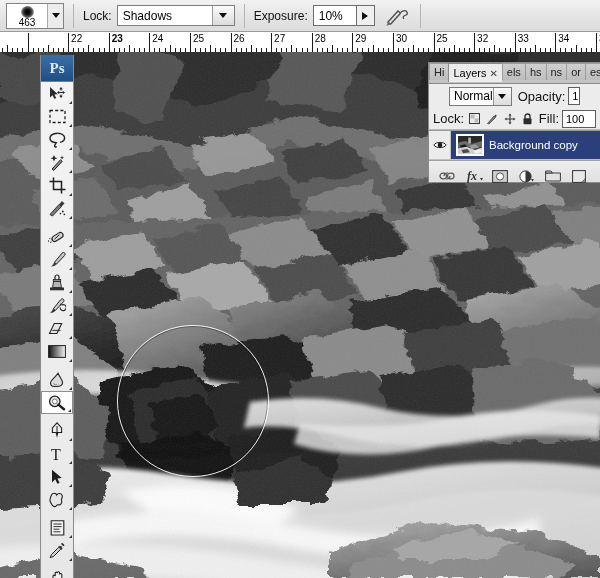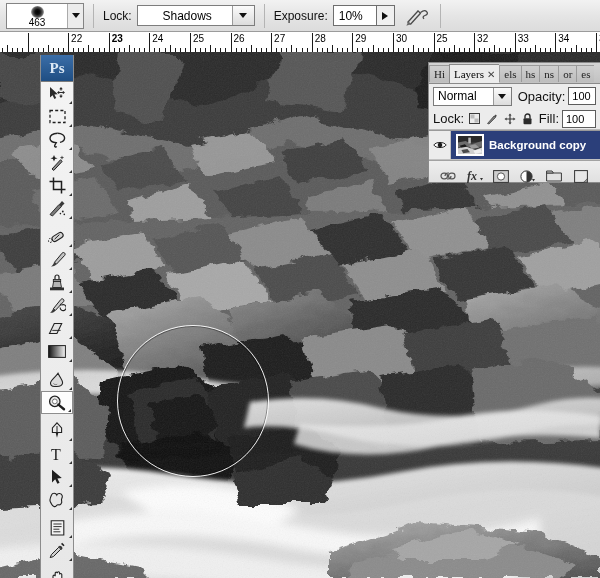--- a/index.html
+++ b/index.html
@@ -16,38 +16,38 @@
     background:linear-gradient(#f2f2f2,#e4e4e4 55%,#dcdcdc);
     border-bottom:1px solid #9b9b9b;
     display:flex;align-items:center;box-sizing:border-box;
   }
   .opt-sep{width:1px;height:24px;background:#b4b4b4;margin:0 9px;flex:none;}
   .brush-preset{
     display:flex;align-items:stretch;margin-left:6px;flex:none;
     border:1px solid #848484;background:#fff;height:26px;box-sizing:border-box;
   }
   .brush-thumb{
-    width:60px;position:relative;background:#fff;
+    width:40px;position:relative;background:#fff;
     display:flex;flex-direction:column;align-items:center;justify-content:flex-start;
   }
   .brush-dot{
     width:13px;height:13px;margin-top:2px;border-radius:50%;
     background:radial-gradient(circle,#000 0%,#111 28%,#555 55%,#cfcfcf 82%,#fff 100%);
   }
   .brush-size{font-size:10px;line-height:10px;margin-top:0px;color:#000;}
   .brush-arrow{
     width:15px;border-left:1px solid #aaa;background:#ececec;
     display:flex;align-items:center;justify-content:center;
   }
   .tri-down{width:0;height:0;border-left:4px solid transparent;border-right:4px solid transparent;border-top:5px solid #111;}
   .tri-right{width:0;height:0;border-top:4px solid transparent;border-bottom:4px solid transparent;border-left:6px solid #111;}
   .opt-label{font-size:12px;color:#101010;margin-right:5px;white-space:nowrap;}
   .combo{
     position:relative;height:21px;width:118px;border:1px solid #7d7d7d;background:#fff;
-    display:flex;align-items:center;box-sizing:border-box;text-align:center;
+    display:flex;align-items:center;box-sizing:border-box;
   }
   .combo .combo-val{padding-left:5px;font-size:12px;flex:1;white-space:nowrap;overflow:hidden;}
   .combo .combo-btn{
     width:21px;height:100%;border-left:1px solid #9a9a9a;
     background:linear-gradient(#fbfbfb,#dcdcdc);
     display:flex;align-items:center;justify-content:center;
   }
   .numfield{
     height:21px;width:62px;border:1px solid #6e6e6e;background:#fff;
     display:flex;align-items:center;box-sizing:border-box;
@@ -105,37 +105,37 @@
   .tool-gap{height:5px;width:32px;}
   .tool svg{display:block;}
 
   
   #layers-panel{
     position:absolute;left:428px;top:62px;width:172px;
     background:#ececec;border:1px solid #8a8a8a;border-right:none;
     box-sizing:border-box;
   }
   #panel-tabs{
-    height:20px;display:flex;align-items:center;
+    height:20px;display:flex;align-items:flex-start;
     background:linear-gradient(#d3d3d3,#c2c2c2);
-    border-bottom:1px solid #8a8a8a;overflow:hidden;font-family:Liberation Serif, serif;
+    border-bottom:1px solid #8a8a8a;overflow:hidden;
   }
   .ptab{
     height:17px;line-height:17px;padding:0 4px;font-size:11px;color:#222;
     background:linear-gradient(#cfcfcf,#bdbdbd);
     border:1px solid #9b9b9b;border-bottom:none;border-right:none;
     box-sizing:border-box;white-space:nowrap;flex:none;
   }
   .ptab.active{
     background:#ececec;height:19px;line-height:19px;color:#000;
     border-color:#8a8a8a;
   }
   .ptab .xmark{margin-left:3px;font-size:10px;color:#444;}
   .panel-row{
-    display:flex;align-items:center;height:24px;padding:0 4px;
+    display:flex;align-items:center;height:24px;padding:0 20px;
     background:#ececec;box-sizing:border-box;
   }
   .blend-combo{
     height:19px;width:100px;border:1px solid #7a7a7a;background:#fff;
     display:flex;align-items:center;box-sizing:border-box;
   }
   .blend-combo .bc-val{padding-left:4px;font-size:12px;flex:1;}
   .blend-combo .bc-btn{width:17px;height:100%;border-left:1px solid #9a9a9a;
     background:linear-gradient(#fbfbfb,#dcdcdc);display:flex;align-items:center;justify-content:center;}
   .small-label{font-size:13px;color:#111;margin-left:6px;white-space:nowrap;}
@@ -155,28 +155,28 @@
   }
   .layer-row.active{background:#2b3f7a;}
   .eye-cell{width:22px;height:100%;display:flex;align-items:center;justify-content:center;
     border-right:1px solid #c2c2c2;box-sizing:border-box;background:#ececec;}
   .layer-thumb{
     width:28px;height:22px;margin:0 5px;box-sizing:border-box;
     border:1px solid #333;position:relative;overflow:hidden;flex:none;
   }
   .layer-row.active .layer-thumb{border:2px solid #fff;}
   .layer-name{font-size:11.5px;color:#111;white-space:nowrap;}
-  .layer-row.active .layer-name{color:#fff;font-weight:bold;}
+  .layer-row.active .layer-name{color:#fff;font-weight:normal;}
   .layer-name.italic{font-style:italic;}
   .panel-footer{
     height:22px;display:flex;align-items:center;justify-content:space-around;
     background:linear-gradient(#eeeeee,#e0e0e0);border-top:1px solid #a2a2a2;
     padding:0 6px;box-sizing:border-box;
   }
-  .footer-ic{display:flex;align-items:center;justify-content:center;width:18px;height:16px;margin-top:9px;}
+  .footer-ic{display:flex;align-items:center;width:18px;height:16px;margin-top:9px;}
 </style>
 </head>
 <body>
 
 <div id="options-bar">
 
   <div class="brush-preset">
     <div class="brush-thumb">
       <div class="brush-dot"></div>
       <div class="brush-size">463</div>

